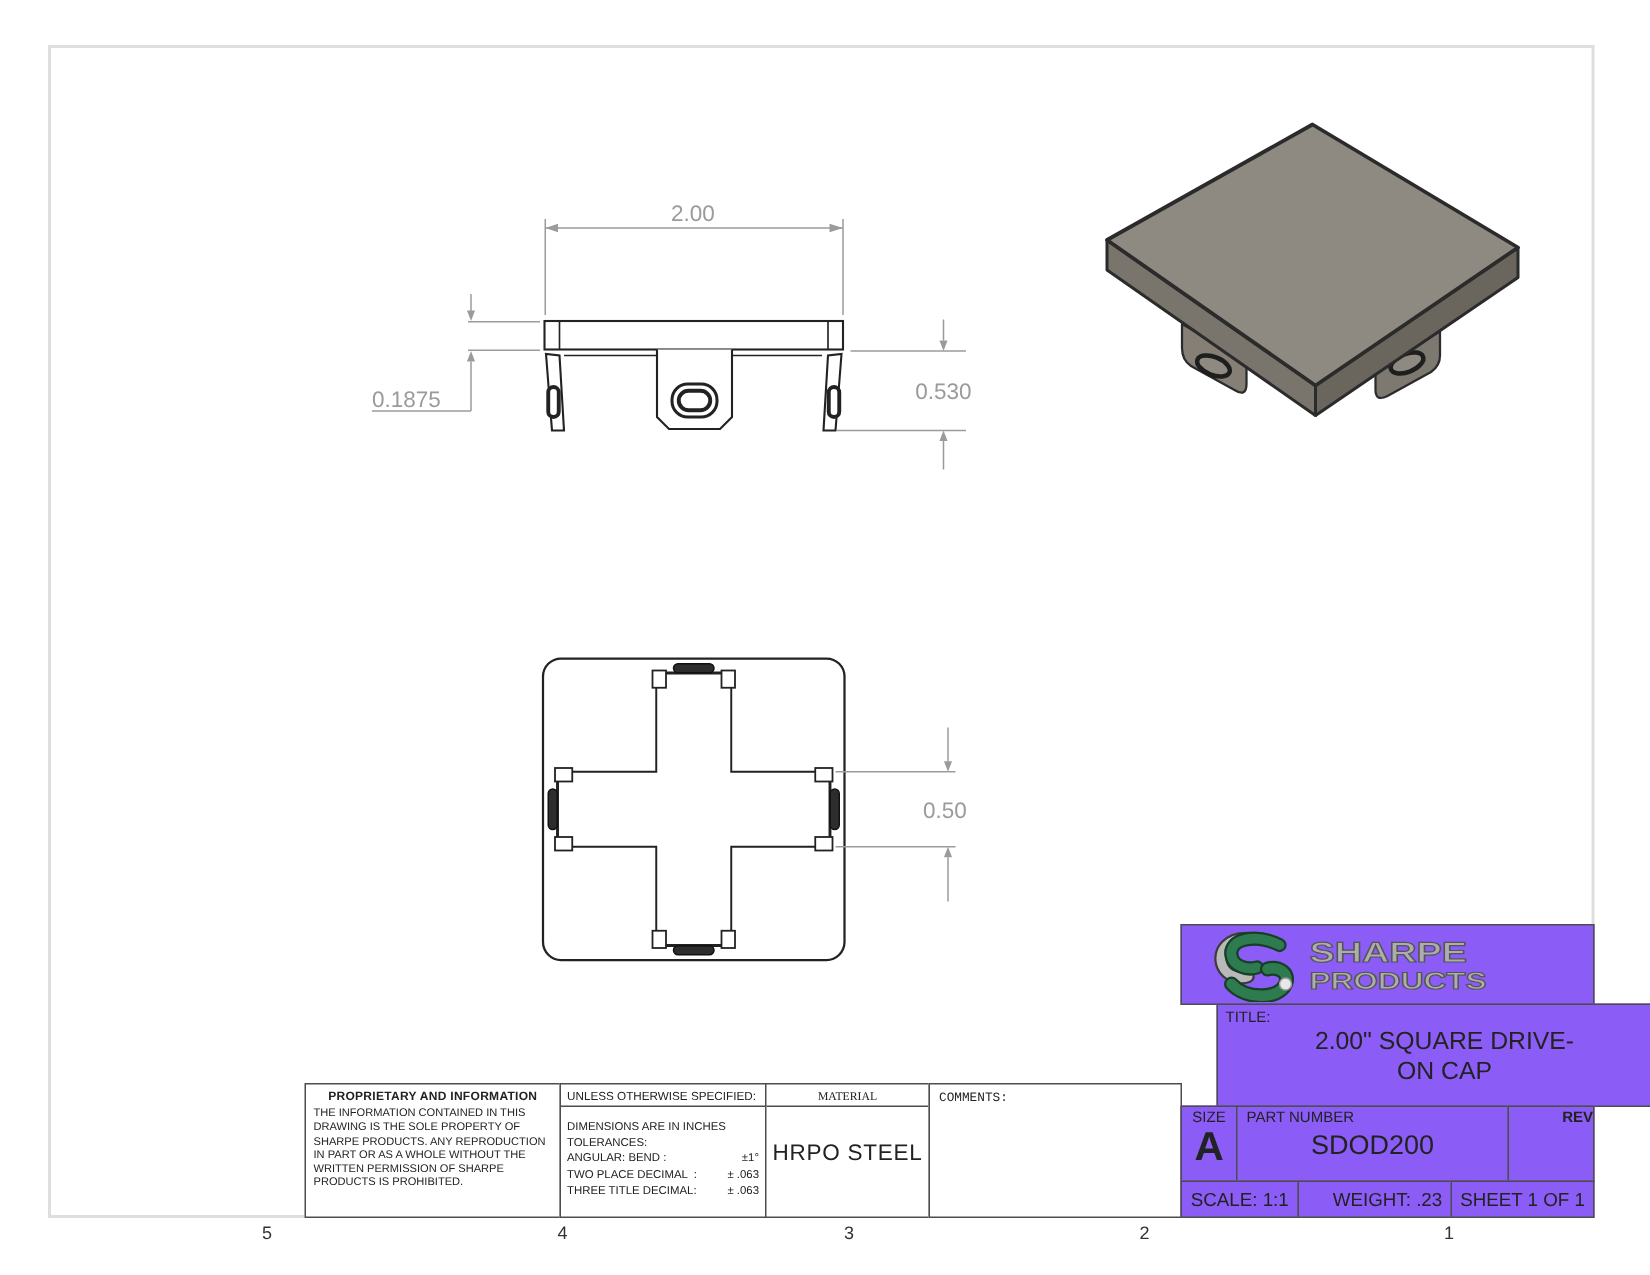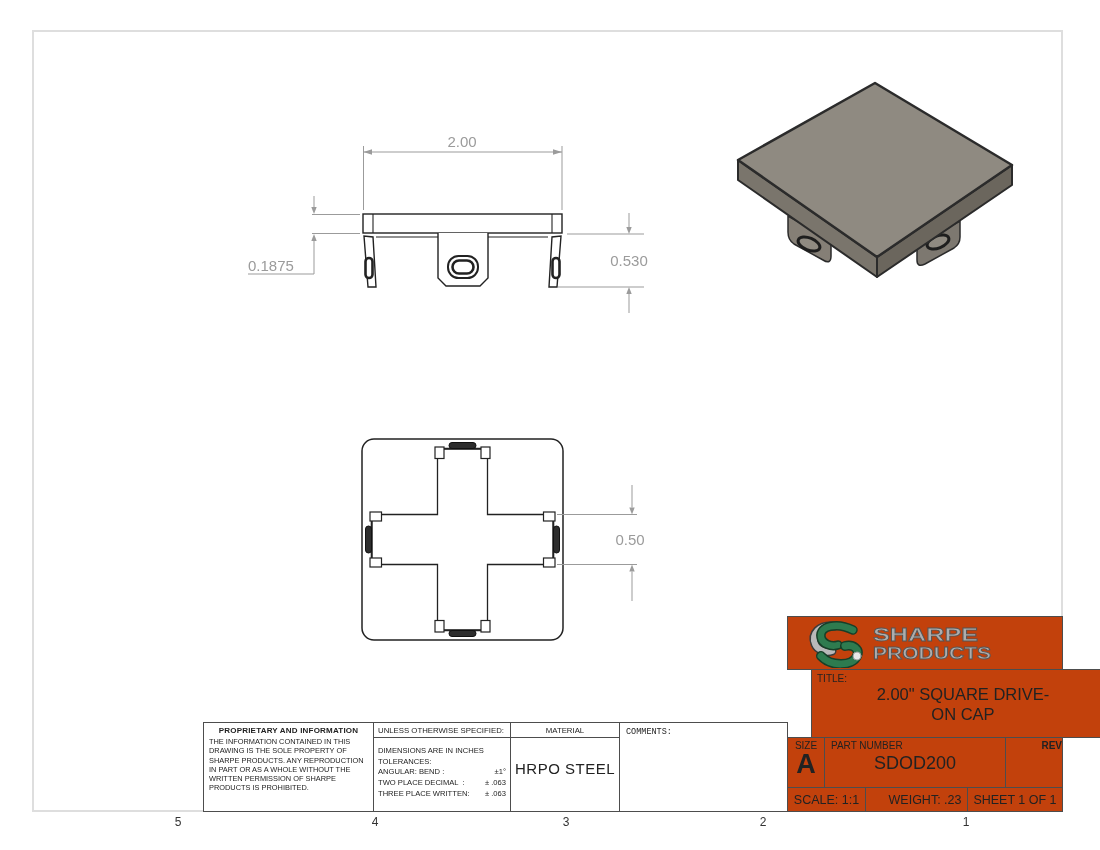--- a/index.html
+++ b/index.html
@@ -9,25 +9,25 @@
   .sheet-border{left:32px;top:30px;width:1031px;height:782px;border:2px solid #dedede;box-sizing:border-box;}
   .zone-num{font-size:12px;color:#333;top:815px;width:20px;text-align:center;}
   .zone-tick{width:1px;height:10px;background:#aaaaaa;top:802px;}
   
   .block{box-sizing:border-box;border:1px solid #4d4d4d;background:#fff;top:722px;height:90px;}
   .prop-title{font-weight:bold;font-size:8px;text-align:center;padding-top:3px;letter-spacing:0.2px;}
   .prop-body{font-size:7.4px;line-height:1.25;padding:2px 4px 0 5px;}
   .spec-header{font-size:7.8px;padding:3px 2px 2px 4px;border-bottom:1px solid #4d4d4d;}
   .spec-body{padding:8px 4px 0 4px;font-size:7.6px;line-height:1.4;}
   .spec-row{display:flex;justify-content:space-between;white-space:pre;}
-  .mat-header{font-size:7.8px;text-align:center;padding:3px 0 2px 0;border-bottom:1px solid #4d4d4d;}
+  .mat-header{font-size:7.8px;text-align:center;padding:3px 0 2px 0;border-bottom:1px solid #4d4d4d;font-family:Liberation Serif, serif;}
   .mat-value{display:flex;align-items:center;justify-content:center;height:60px;font-size:15px;letter-spacing:0.5px;}
   .comments-label{font-size:8.5px;padding:4px 0 0 6px;font-family:Liberation Mono, monospace;}
   
-  .tb{box-sizing:border-box;border:1px solid #4d4d4d;background:#c2410c;}
+  .tb{box-sizing:border-box;border:1px solid #4d4d4d;background:#8b5cf6;}
   .tb-label{font-size:10px;color:#222;}
   .title-lines{text-align:center;font-size:16.5px;line-height:1.2;margin-top:1px;}
   .size-big{font-size:27px;font-weight:bold;text-align:center;margin-top:-2px;}
   .pn-value{font-size:18px;text-align:center;margin-top:2px;}
   .row4-cell{display:flex;align-items:center;justify-content:center;font-size:12.5px;}
   svg text{font-family:"Liberation Sans",sans-serif;}
   .dimtext{fill:#9b9b9b;font-size:15px;}
 </style>
 </head>
 <body>
@@ -154,21 +154,21 @@
   <div class="prop-body">THE INFORMATION CONTAINED IN THIS DRAWING IS THE SOLE PROPERTY OF SHARPE PRODUCTS.  ANY REPRODUCTION IN PART OR AS A WHOLE WITHOUT THE WRITTEN PERMISSION OF SHARPE PRODUCTS IS PROHIBITED.</div>
 </div>
 
 <div class="abs block" style="left:373px;width:138px;">
   <div class="spec-header">UNLESS OTHERWISE SPECIFIED:</div>
   <div class="spec-body">
     <div class="spec-row"><span>DIMENSIONS ARE IN INCHES</span><span></span></div>
     <div class="spec-row"><span>TOLERANCES:</span><span></span></div>
     <div class="spec-row"><span>ANGULAR: BEND :</span><span>±1°</span></div>
     <div class="spec-row"><span>TWO PLACE DECIMAL  :</span><span>± .063</span></div>
-    <div class="spec-row"><span>THREE PLACE WRITTEN:</span><span>± .063</span></div>
+    <div class="spec-row"><span>THREE TITLE DECIMAL:</span><span>± .063</span></div>
   </div>
 </div>
 
 <div class="abs block" style="left:510px;width:110px;">
   <div class="mat-header">MATERIAL</div>
   <div class="mat-value">HRPO STEEL</div>
 </div>
 
 <div class="abs block" style="left:619px;width:169px;">
   <div class="comments-label">COMMENTS:</div>

